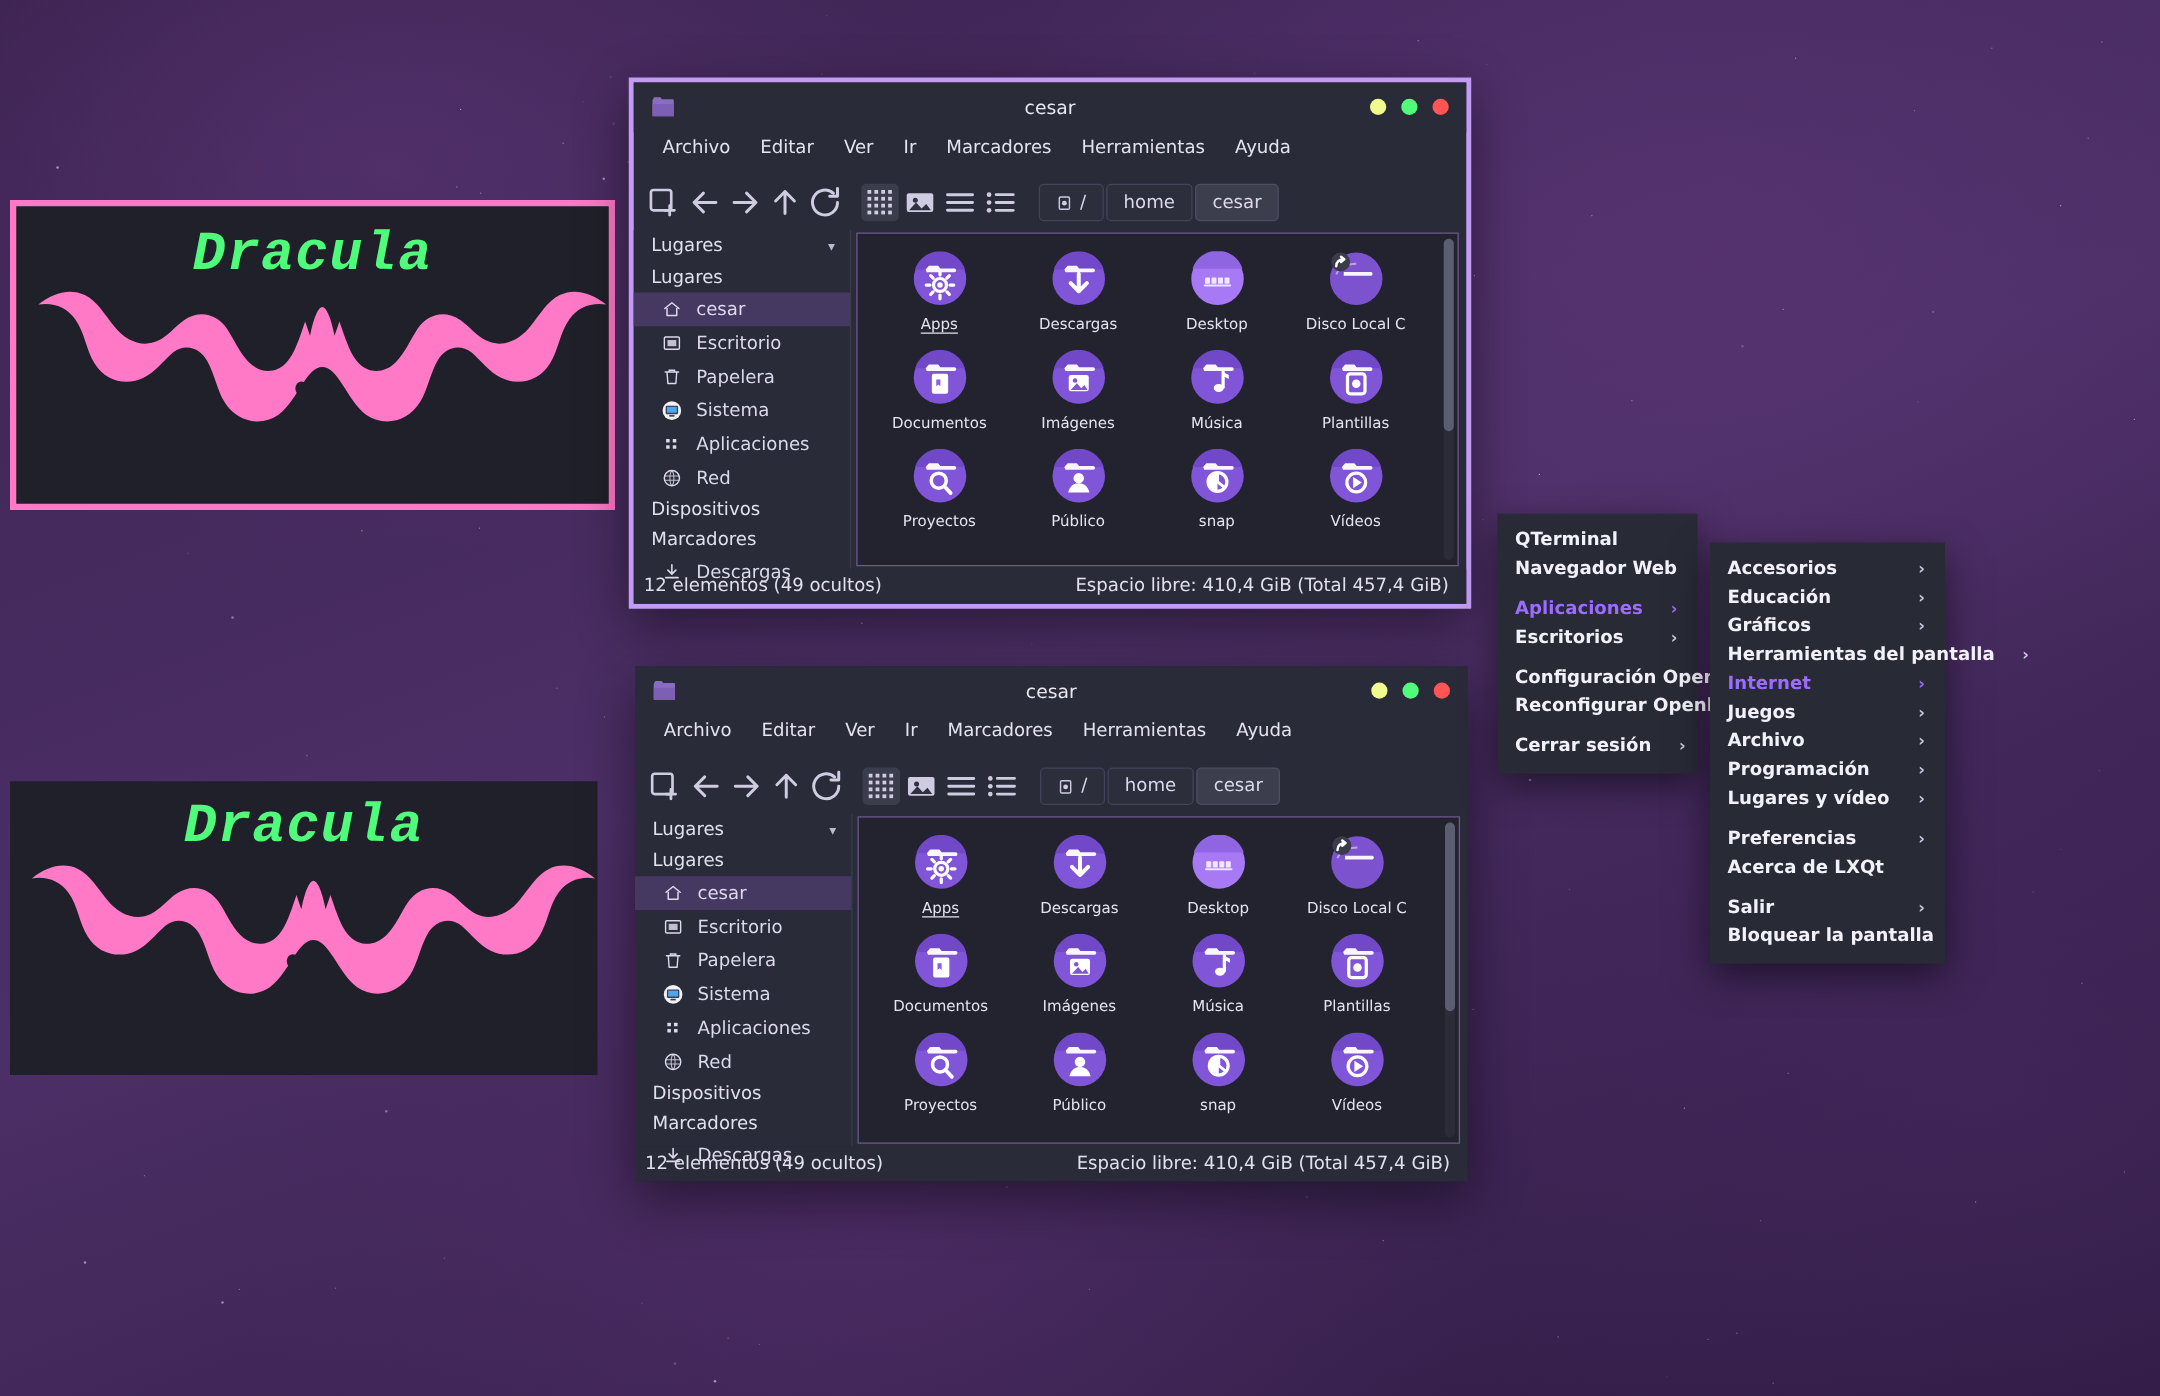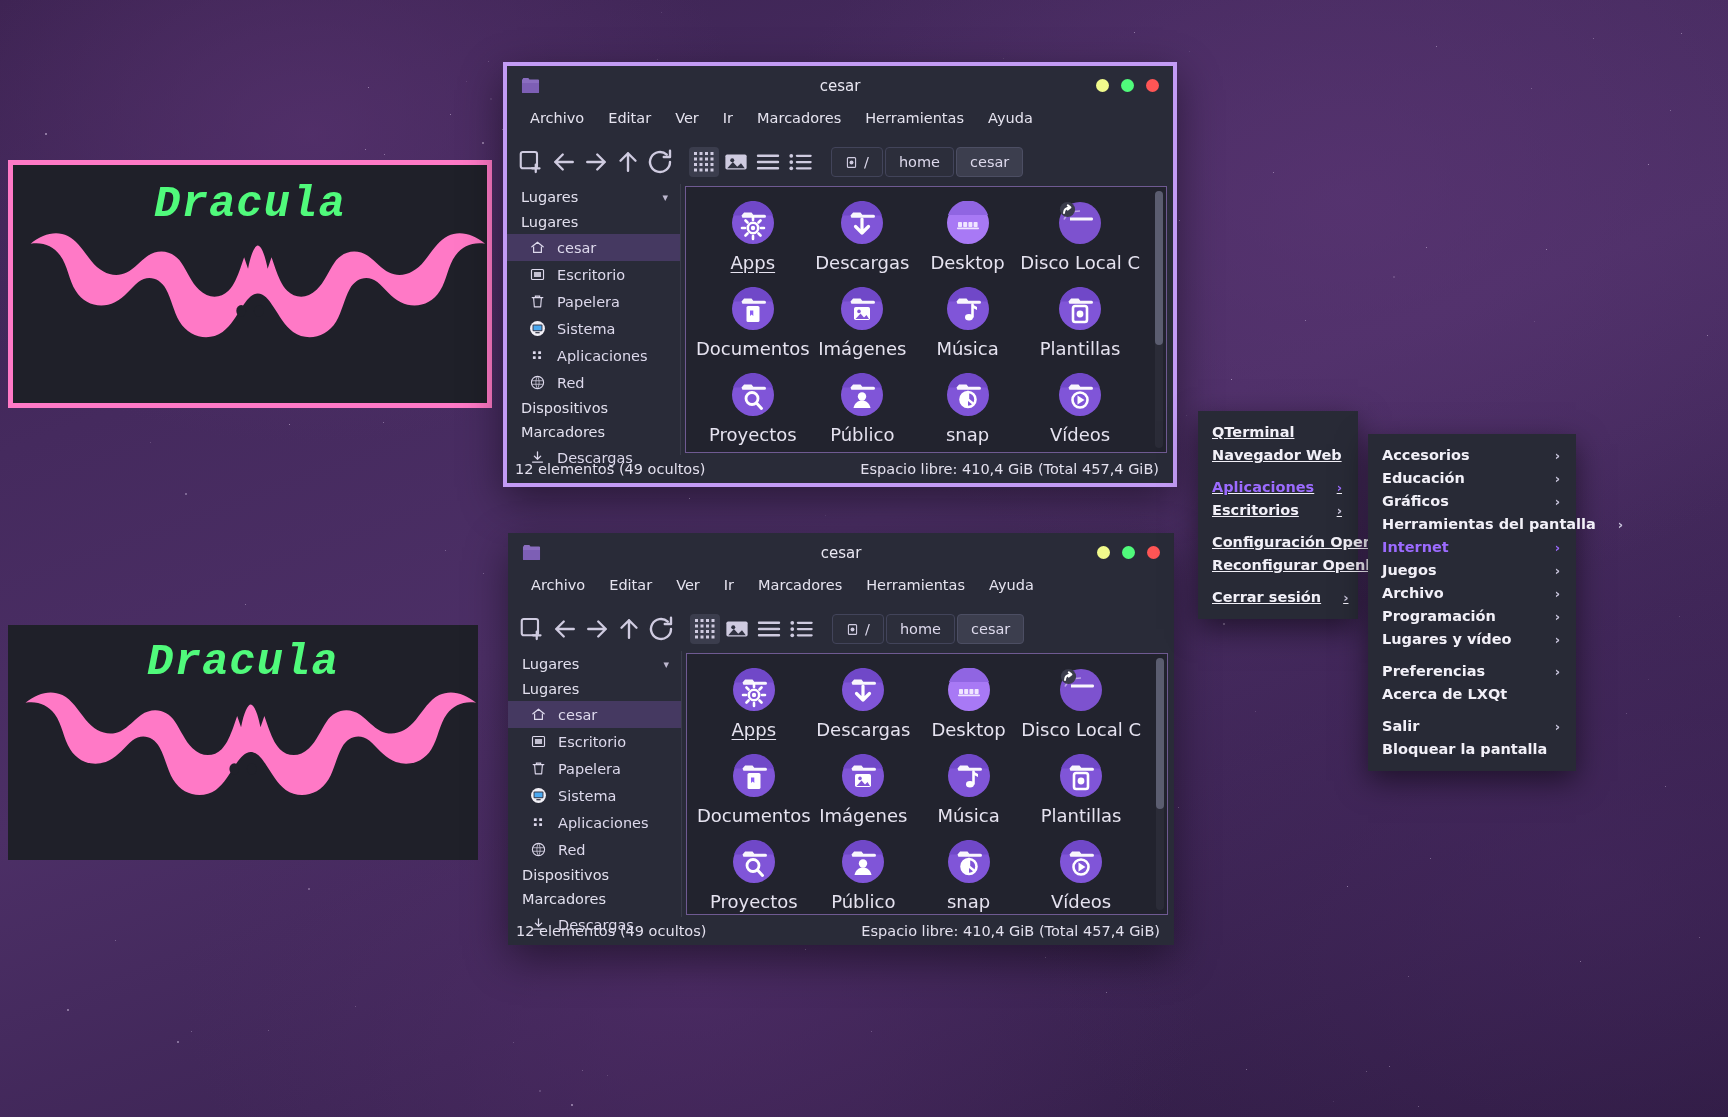--- a/index.html
+++ b/index.html
@@ -132,21 +132,21 @@
     position: relative; overflow: hidden;
   }
   .icon-grid {
     display: grid;
     grid-template-columns: repeat(4, 1fr);
     padding: 14px 26px 10px 10px;
     row-gap: 14px;
   }
   .grid-cell { display: flex; flex-direction: column; align-items: center; gap: 7px; }
   .folder-ico { width: 44px; height: 44px; position: relative; }
-  .cell-label { font-size: 18px; color: #e6e3f0; white-space: nowrap; }
+  .cell-label { font-size: 12px; color: #e6e3f0; white-space: nowrap; }
   .cell-label.underline { text-decoration: underline; text-underline-offset: 3px; }
 
   .vscroll {
     position: absolute; top: 4px; right: 3px; bottom: 4px;
     width: 8px; border-radius: 4px; background: #2b2c38;
   }
   .vthumb { position: absolute; top: 0; left: 0; width: 8px; border-radius: 4px; background: #5b5d70; }
 
   .statusbar {
     height: 28px; flex: none;
@@ -1029,21 +1029,21 @@
           <div class="vthumb" style="height:60%"></div>
         </div>
       </div>
     </div>
     <div class="statusbar">
       <span>12 elementos (49 ocultos)</span>
       <span>Espacio libre: 410,4 GiB (Total 457,4 GiB)</span>
     </div>
   </div>
 
-<div class="ob-menu" id="root-menu" style="left:1198px; top:411px; width:160px;text-decoration:underline;">
+<div class="ob-menu" id="root-menu" style="left:1198px; top:411px; width:160px;">
     <div class="ob-item">
       <span>QTerminal</span>
       <span></span>
     </div>
     <div class="ob-item">
       <span>Navegador Web</span>
       <span></span>
     </div>
     <div class="ob-gap"></div>
     <div class="ob-item hl">
@@ -1063,21 +1063,21 @@
       <span>Reconfigurar Openbox</span>
       <span></span>
     </div>
     <div class="ob-gap"></div>
     <div class="ob-item">
       <span>Cerrar sesión</span>
       <span class="arrow">›</span>
     </div>
   </div>
 
-<div class="ob-menu" id="apps-submenu" style="left:1368px; top:434px; width:208px;">
+<div class="ob-menu" id="apps-submenu" style="left:1368px; top:434px; width:188px;">
     <div class="ob-item">
       <span>Accesorios</span>
       <span class="arrow">›</span>
     </div>
     <div class="ob-item">
       <span>Educación</span>
       <span class="arrow">›</span>
     </div>
     <div class="ob-item">
       <span>Gráficos</span>

